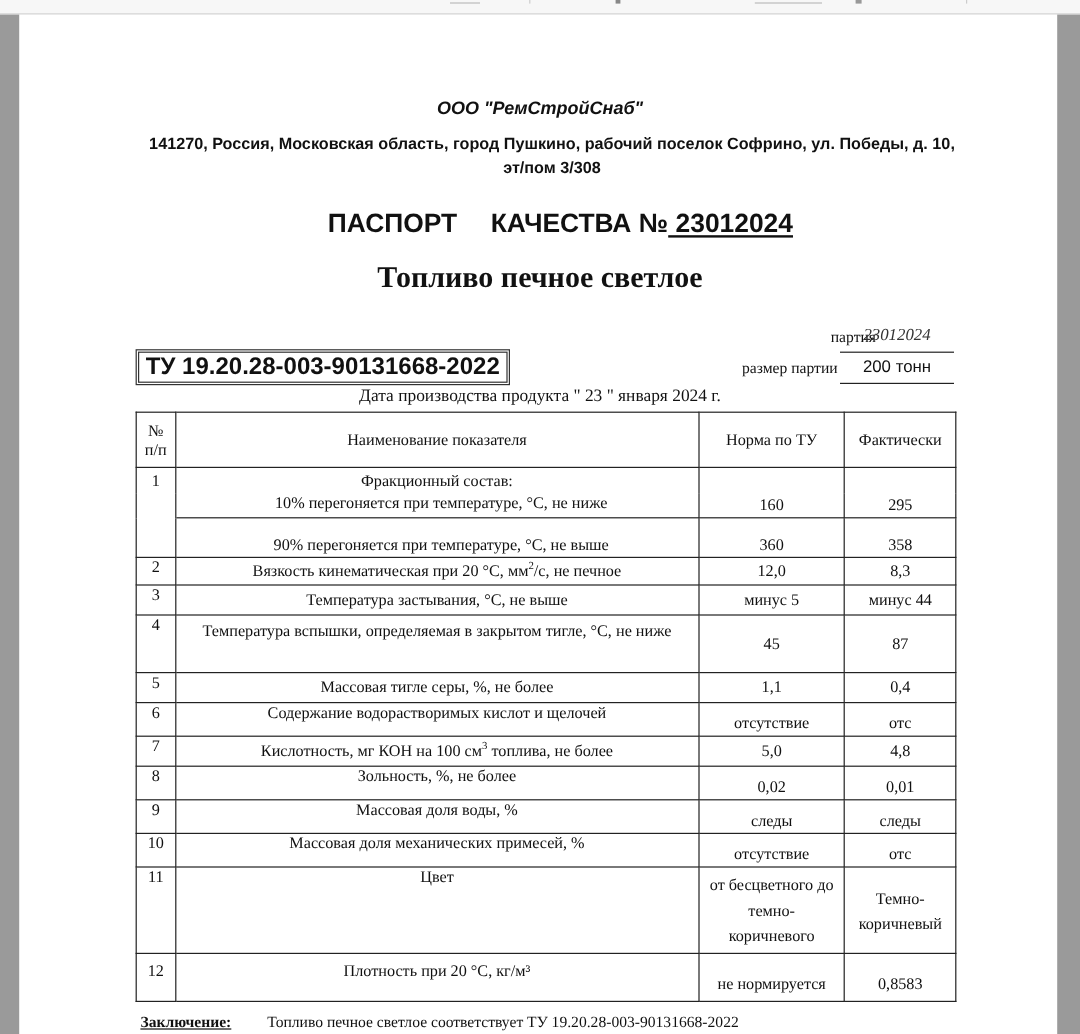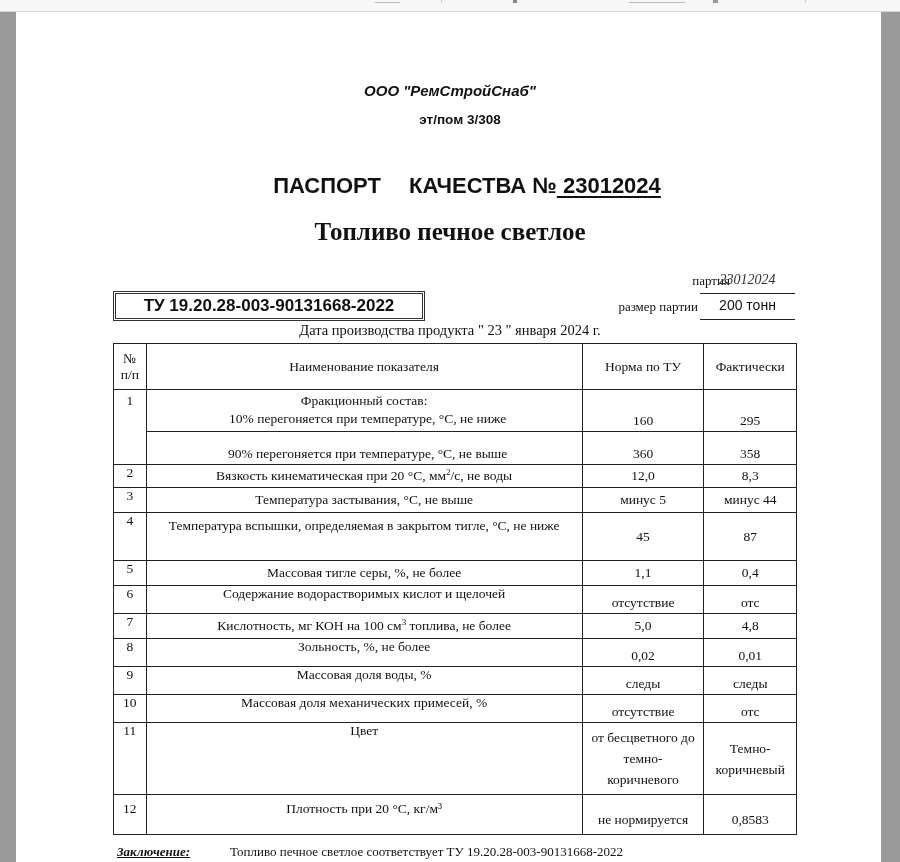--- a/index.html
+++ b/index.html
@@ -35,21 +35,21 @@
   }
   .title .gap { display:inline-block; width:28px; }
   .title u { text-decoration:underline; text-underline-offset:3px; }
   .product {
     left:0; width:900px; top:218px; text-align:center;
     font-family:"Liberation Serif", serif; font-weight:bold; font-size:25px;
   }
   .tu-box {
     left:113px; top:291px; width:306px; height:24px;
     border:3px double #333; text-align:center;
-    font-family:"Liberation Sans", sans-serif; font-weight:bold; font-size:17px; line-height:24px;
+    font-family:"Liberation Sans", sans-serif; font-weight:bold; font-size:20px; line-height:24px;
   }
   .lbl { font-size:13px; text-align:right; }
   .val-line { border-bottom:1px solid #222; text-align:center; }
   .batch-label { left:592px; width:138px; top:273px; }
   .batch-value { left:700px; width:95px; top:272px; height:21px; font-style:italic; font-size:14px; color:#333; }
   .size-label { left:540px; width:158px; top:299px; }
   .size-value { left:700px; width:95px; top:297px; height:22px; font-family:"Liberation Sans", sans-serif; font-size:14px; }
   .prod-date { left:0; width:900px; top:322px; text-align:center; font-size:14.5px; }
 
   table.spec {
@@ -62,38 +62,39 @@
   table.spec th { vertical-align:middle; text-align:center; }
   .c-num { width:26px; text-align:center;margin-left:44px; }
   .c-name { width:432px; text-align:center; }
   .c-norm { width:110px; text-align:center; vertical-align:middle !important; }
   .c-fact { width:86px; text-align:center; vertical-align:middle !important; }
   .nb { border-top:none !important; }
   .nbb { border-bottom:none !important; }
   .indent { padding-left:10px !important; }
   sup { font-size:9px; line-height:0; }
   .conclusion { left:117px; top:844px; font-size:13px; }
-  .conclusion b { text-decoration:underline; font-weight:bold; margin-right:40px;font-style:italic; }
+  .conclusion b { text-decoration:underline; font-weight:bold; margin-right:30px; }
 </style>
 </head>
 <body>
 
 <div class="toolbar">
   <div class="tb-mark" style="left:375px;width:25px"></div>
   <div class="tb-tick" style="left:441px"></div>
   <div class="tb-tick" style="left:513px;width:4px;background:#888"></div>
   <div class="tb-mark" style="left:629px;width:56px"></div>
   <div class="tb-tick" style="left:713px;width:5px;background:#999"></div>
   <div class="tb-tick" style="left:805px"></div>
 </div>
 
 <div class="page"></div>
 
 <div class="abs company">ООО "РемСтройСнаб"</div>
 <div class="abs address">
+  <div>141270, Россия, Московская область, город Пушкино, рабочий поселок Софрино, ул. Победы, д. 10,</div>
   <div>эт/пом 3/308</div>
 </div>
 
 <div class="abs title"><span>ПАСПОРТ</span><span class="gap"></span><span>КАЧЕСТВА №</span><u> 23012024</u></div>
 
 <div class="abs product">Топливо печное светлое</div>
 
 <div class="abs tu-box">ТУ 19.20.28-003-90131668-2022</div>
 
 <div class="abs lbl batch-label">партия</div>
@@ -124,21 +125,21 @@
     <td class="c-fact nb">295</td>
   </tr>
   <tr style="height:33px">
     <td class="c-num nb"></td>
     <td class="c-name indent" style="vertical-align:bottom;padding-bottom:2px">90% перегоняется при температуре, °C, не выше</td>
     <td class="c-norm" style="vertical-align:bottom!important;padding-bottom:2px">360</td>
     <td class="c-fact" style="vertical-align:bottom!important;padding-bottom:2px">358</td>
   </tr>
   <tr style="height:23px">
     <td class="c-num">2</td>
-    <td class="c-name" style="vertical-align:middle"><span>Вязкость кинематическая при 20 °C, мм</span><sup>2</sup><span>/с, не воды</span></td>
+    <td class="c-name" style="vertical-align:middle"><span>Вязкость кинематическая при 20 °C, мм</span><sup>2</sup><span>/с, не печное</span></td>
     <td class="c-norm">12,0</td>
     <td class="c-fact">8,3</td>
   </tr>
   <tr style="height:25px">
     <td class="c-num">3</td>
     <td class="c-name" style="vertical-align:middle">Температура застывания, °C, не выше</td>
     <td class="c-norm">минус 5</td>
     <td class="c-fact">минус 44</td>
   </tr>
   <tr style="height:48px">

